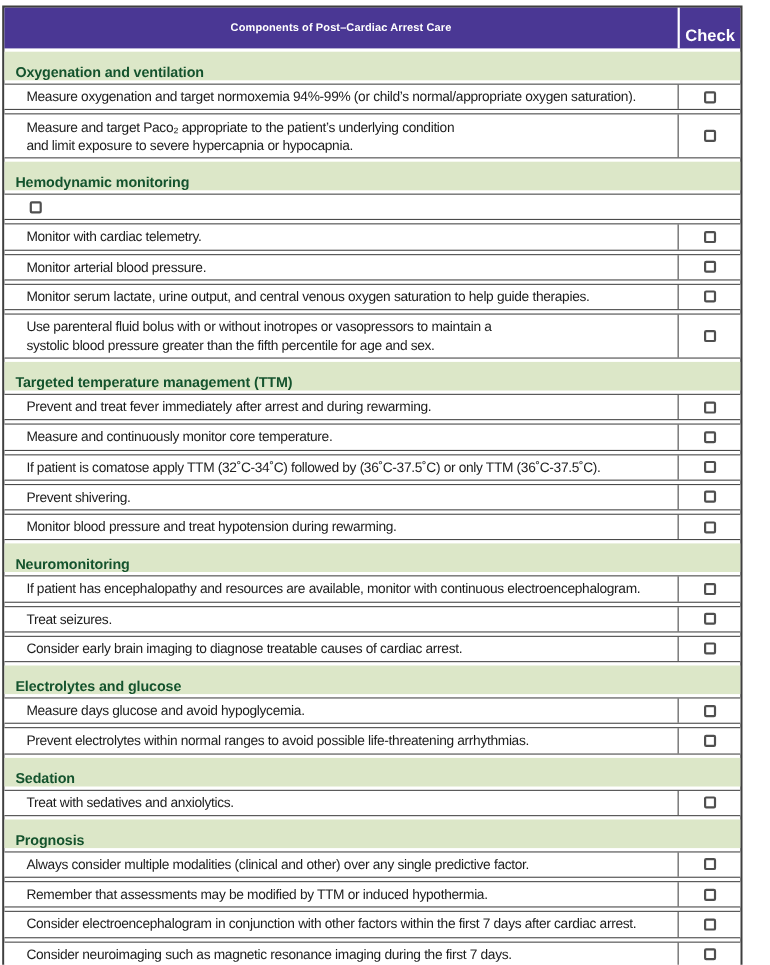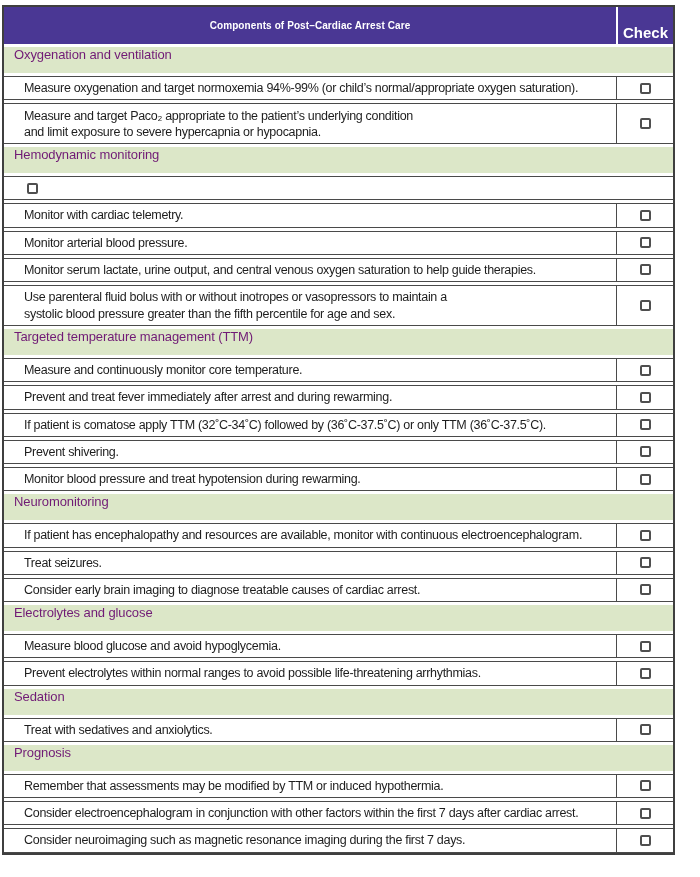--- a/index.html
+++ b/index.html
@@ -46,26 +46,26 @@
     color: #ffffff;
     font-weight: bold;
     font-size: 15px;
     margin-top: 13px;
   }
   .section {
     background: #dce7c8;
     min-height: 26px;
     box-sizing: border-box;
     display: flex;
-    align-items: flex-start;
+    align-items: flex-end;
     padding-left: 10px;
-    font-weight: normal;
+    font-weight: bold;
     font-size: 13px;
     letter-spacing: -0.1px;
-    color: #701a75;
+    color: #14532d;
   }
   .item {
     display: flex;
     min-height: 24px;
     box-sizing: border-box;
     border-top: 1px solid #4a4a4a;
     border-bottom: 1px solid #4a4a4a;
     background: #ffffff;
   }
   .item.tall { min-height: 41px; }
@@ -155,32 +155,32 @@
 systolic blood pressure greater than the fifth percentile for age and sex.</div>
     <div class="item-check">
         <span class="checkbox"></span>
       </div>
   </div>
 
   <div class="section">
     <span>Targeted temperature management (TTM)</span>
   </div>
   <div class="item">
+    <div class="item-text">Prevent and treat fever immediately after arrest and during rewarming.</div>
+    <div class="item-check">
+        <span class="checkbox"></span>
+      </div>
+  </div>
+  <div class="item">
     <div class="item-text">Measure and continuously monitor core temperature.</div>
     <div class="item-check">
         <span class="checkbox"></span>
       </div>
   </div>
   <div class="item">
-    <div class="item-text">Prevent and treat fever immediately after arrest and during rewarming.</div>
-    <div class="item-check">
-        <span class="checkbox"></span>
-      </div>
-  </div>
-  <div class="item">
     <div class="item-text">If patient is comatose apply TTM (32˚C-34˚C) followed by (36˚C-37.5˚C) or only TTM (36˚C-37.5˚C).</div>
     <div class="item-check">
         <span class="checkbox"></span>
       </div>
   </div>
   <div class="item">
     <div class="item-text">Prevent shivering.</div>
     <div class="item-check">
         <span class="checkbox"></span>
       </div>
@@ -211,21 +211,21 @@
     <div class="item-text">Consider early brain imaging to diagnose treatable causes of cardiac arrest.</div>
     <div class="item-check">
         <span class="checkbox"></span>
       </div>
   </div>
 
   <div class="section">
     <span>Electrolytes and glucose</span>
   </div>
   <div class="item">
-    <div class="item-text">Measure blood glucose and avoid hypoglycemia.</div>
+    <div class="item-text">Measure days glucose and avoid hypoglycemia.</div>
     <div class="item-check">
         <span class="checkbox"></span>
       </div>
   </div>
   <div class="item">
     <div class="item-text">Prevent electrolytes within normal ranges to avoid possible life-threatening arrhythmias.</div>
     <div class="item-check">
         <span class="checkbox"></span>
       </div>
   </div>
@@ -237,20 +237,26 @@
     <div class="item-text">Treat with sedatives and anxiolytics.</div>
     <div class="item-check">
         <span class="checkbox"></span>
       </div>
   </div>
 
   <div class="section">
     <span>Prognosis</span>
   </div>
   <div class="item">
+    <div class="item-text">Always consider multiple modalities (clinical and other) over any single predictive factor.</div>
+    <div class="item-check">
+        <span class="checkbox"></span>
+      </div>
+  </div>
+  <div class="item">
     <div class="item-text">Remember that assessments may be modified by TTM or induced hypothermia.</div>
     <div class="item-check">
         <span class="checkbox"></span>
       </div>
   </div>
   <div class="item">
     <div class="item-text">Consider electroencephalogram in conjunction with other factors within the first 7 days after cardiac arrest.</div>
     <div class="item-check">
         <span class="checkbox"></span>
       </div>

